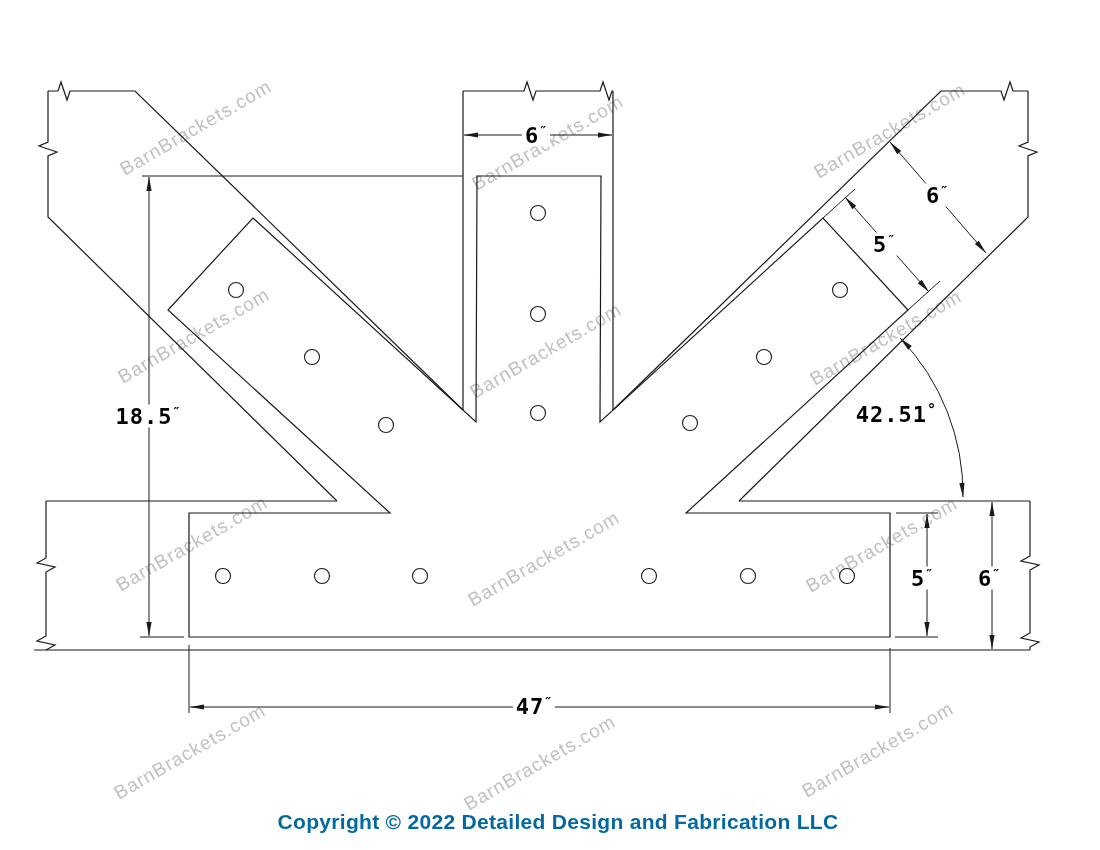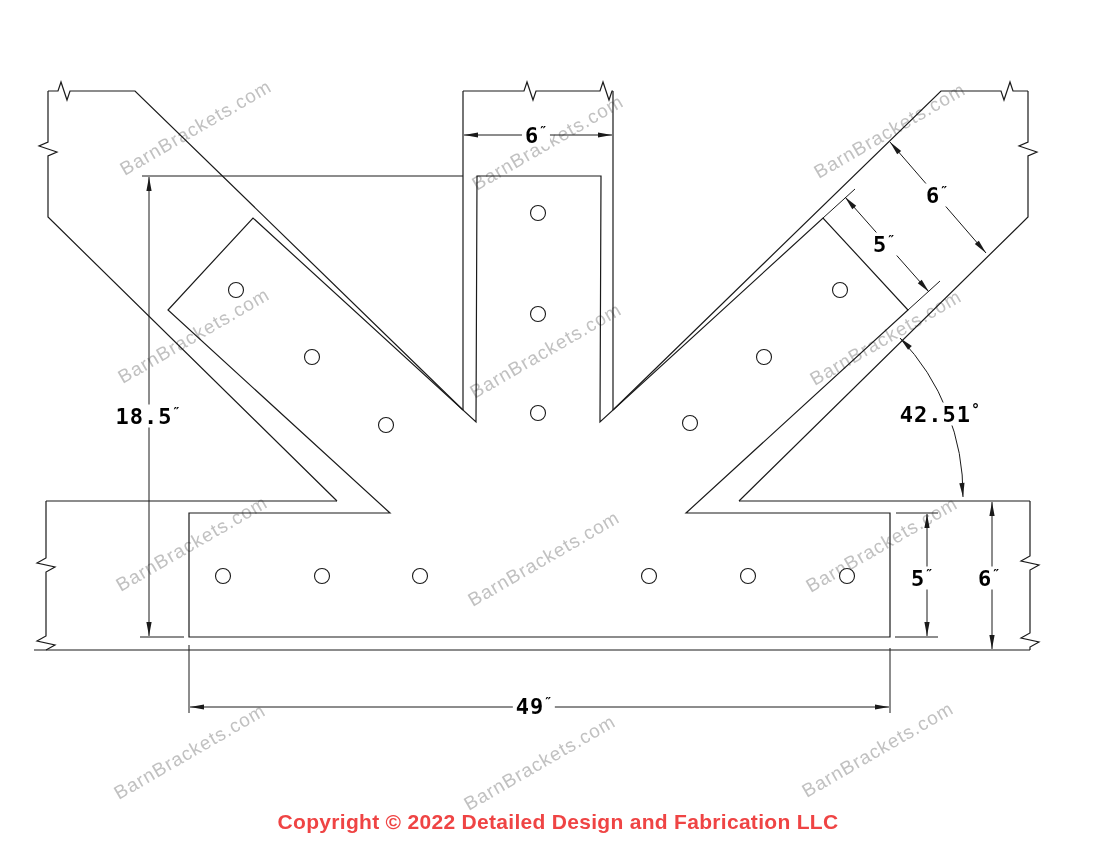--- a/index.html
+++ b/index.html
@@ -43,21 +43,21 @@
   }
   .dim-label .unit.deg{font-size:15px;vertical-align:7px;}
   .copyright{
     position:absolute;
     left:558px;top:822px;
     transform:translate(-50%,-50%);
     font-family:"Liberation Sans",sans-serif;
     font-size:21px;
     font-weight:600;
     letter-spacing:0.3px;
-    color:#ef4444;
+    color:#0369a1;
     white-space:nowrap;
     z-index:3;
   }
   svg{z-index:2;}
   svg .timber{fill:none;stroke:#1a1a1a;stroke-width:1.2;stroke-linejoin:miter;}
   svg .plate{fill:none;stroke:#1a1a1a;stroke-width:1.2;}
   svg .hole{fill:#ffffff;stroke:#1a1a1a;stroke-width:1.1;}
   svg .dimline{fill:none;stroke:#1a1a1a;stroke-width:1;}
   svg .arrow{fill:#1a1a1a;stroke:none;}
 </style>
@@ -169,28 +169,28 @@
   </div>
   <div class="dim-label" style="left:148px;top:416px;">
     <span>18.5</span><span class="unit">″</span>
   </div>
   <div class="dim-label" style="left:937px;top:195px;">
     <span>6</span><span class="unit">″</span>
   </div>
   <div class="dim-label" style="left:884px;top:244px;">
     <span>5</span><span class="unit">″</span>
   </div>
-  <div class="dim-label" style="left:940px;top:414px;">
+  <div class="dim-label" style="left:896px;top:414px;">
     <span>42.51</span><span class="unit deg">°</span>
   </div>
   <div class="dim-label" style="left:922px;top:578px;">
     <span>5</span><span class="unit">″</span>
   </div>
   <div class="dim-label" style="left:989px;top:578px;">
     <span>6</span><span class="unit">″</span>
   </div>
   <div class="dim-label" style="left:534px;top:706px;">
-    <span>49</span><span class="unit">″</span>
+    <span>47</span><span class="unit">″</span>
   </div>
 
   <div class="copyright">Copyright © 2022 Detailed Design and Fabrication LLC</div>
 
 </div>
 
 </body></html>

